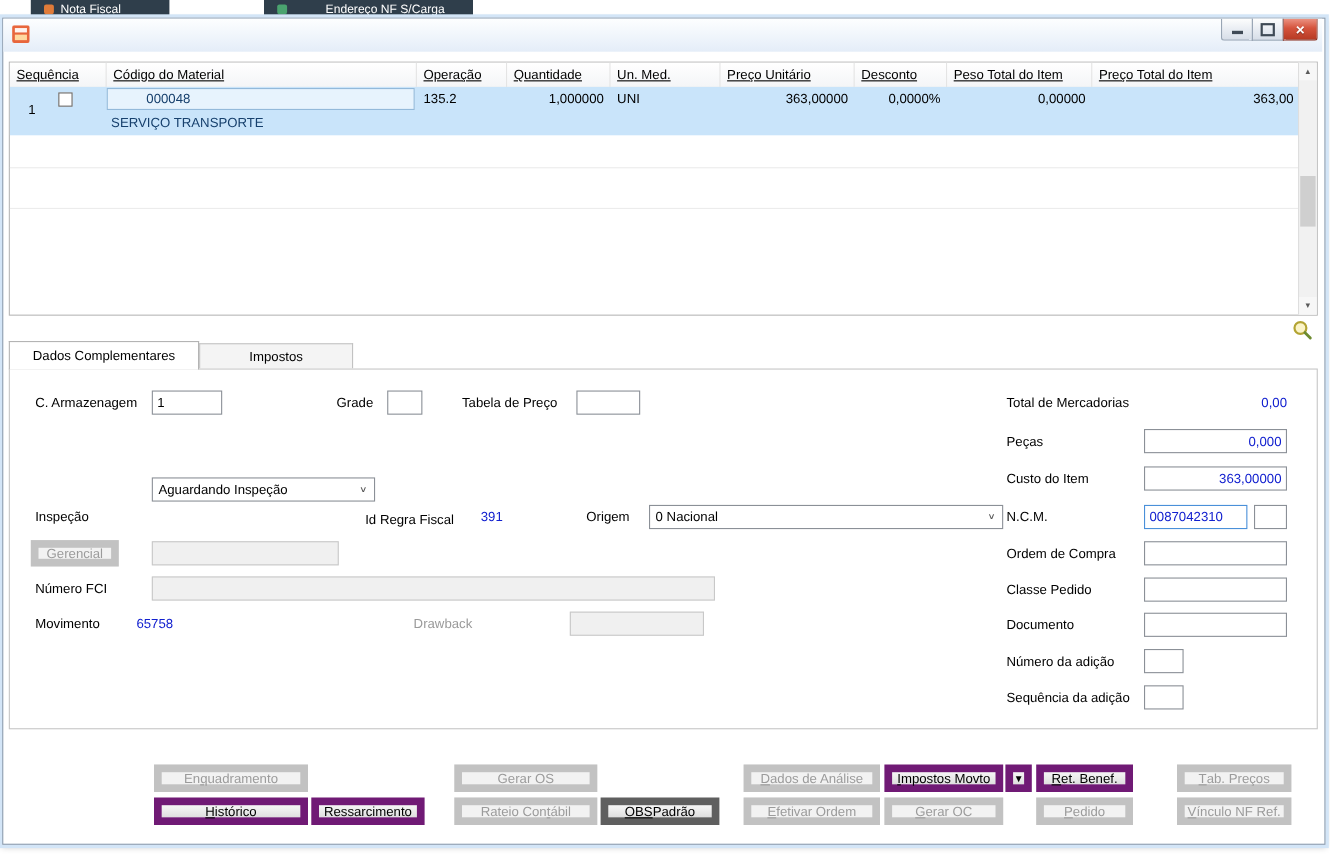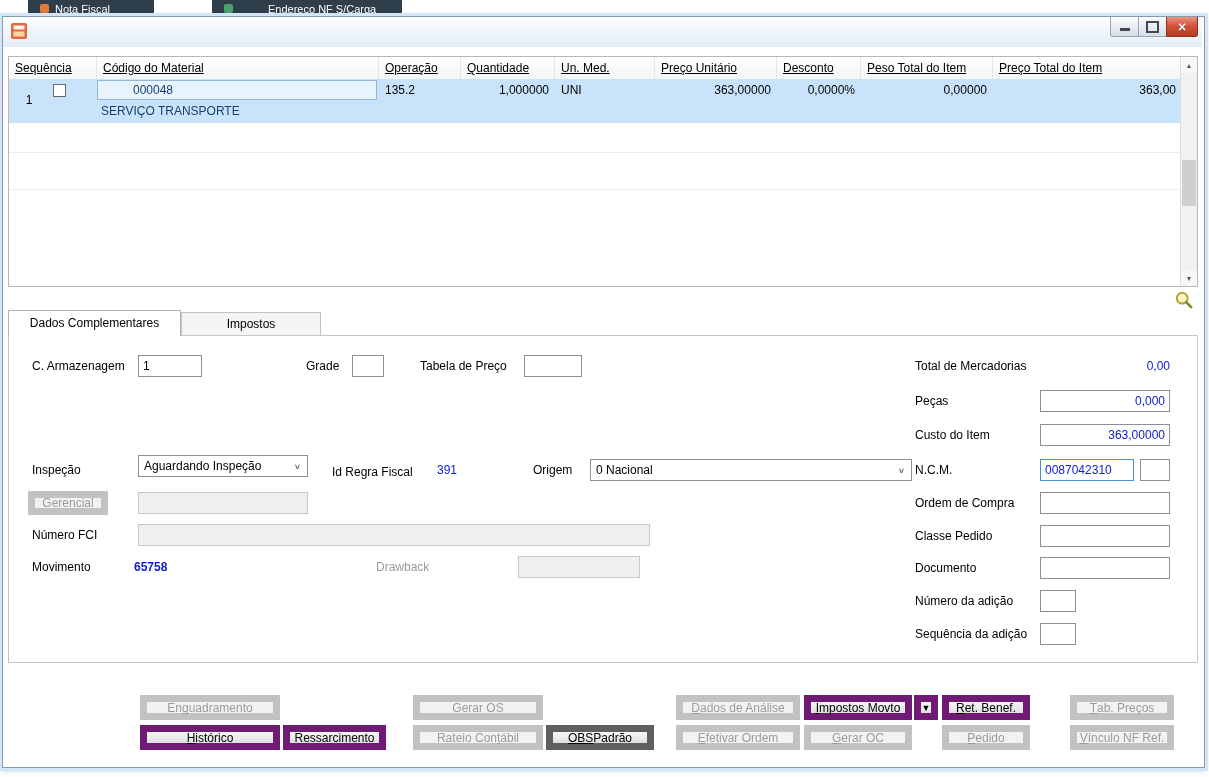--- a/index.html
+++ b/index.html
@@ -88,21 +88,21 @@
 </style>
 </head>
 <body>
 
 <div id="screen">
 
   <div class="bgtab" style="left:28px;width:102px;">
     <span class="ico" style="background:#e07b39;"></span>
     <span>Nota Fiscal</span>
   </div>
-  <div class="bgtab" style="left:212px;width:166px;gap:35px;">
+  <div class="bgtab" style="left:240px;width:166px;gap:35px;">
     <span class="ico" style="background:#4aa36f;"></span>
     <span>Endereço NF S/Carga</span>
   </div>
 
   <div class="win"></div>
   <div class="titlebar"></div>
   <svg class="appicon" viewBox="0 0 16 16">
     <rect width="16" height="16" rx="2" fill="#e8663c"></rect>
     <rect x="2.5" y="2.5" width="11" height="4" fill="#ffffff" opacity="0.92"></rect>
     <rect x="2.5" y="8.5" width="11" height="5" fill="#ffd9a0"></rect>
@@ -169,42 +169,42 @@
   <div class="panel"></div>
 
   <span class="lbl" style="left:32px;top:359px;">C. Armazenagem</span>
   <input class="tbox" style="left: 138px; top: 355px; width: 64px;" value="1">
   <span class="lbl" style="left:306px;top:359px;">Grade</span>
   <input class="tbox" style="left: 352px; top: 355px; width: 32px;" value="">
   <span class="lbl" style="left:420px;top:359px;">Tabela de Preço</span>
   <input class="tbox" style="left: 524px; top: 355px; width: 58px;" value="">
 
   <span class="lbl" style="left:32px;top:463px;">Inspeção</span>
-  <div class="combo" style="left:138px;top:455px;width:170px;">
+  <div class="combo" style="left:138px;top:434px;width:203px;">
     <span>Aguardando Inspeção</span>
     <span class="chev">∨</span>
   </div>
   <span class="lbl" style="left:332px;top:465px;">Id Regra Fiscal</span>
   <span class="bval" style="left:437px;top:463px;">391</span>
   <span class="lbl" style="left:533px;top:463px;">Origem</span>
   <div class="combo" style="left:590px;top:459px;width:322px;">
     <span>0 Nacional</span>
     <span class="chev">∨</span>
   </div>
 
   <div class="btn dis" style="left:28px;top:491px;width:80px;height:24px;">
       <span>Gerencial</span>
     </div>
   <input class="tbox dis" style="left: 138px; top: 492px; width: 170px;" value="">
 
   <span class="lbl" style="left:32px;top:528px;">Número FCI</span>
   <input class="tbox dis" style="left: 138px; top: 524px; width: 512px;" value="">
 
   <span class="lbl" style="left:32px;top:560px;">Movimento</span>
-  <span class="bval" style="left:134px;top:560px;font-weight:bold;">65758</span>
+  <span class="bval" style="left:124px;top:560px;">65758</span>
   <span class="lbl dis" style="left:376px;top:560px;">Drawback</span>
   <input class="tbox dis" style="left: 518px; top: 556px; width: 122px;" value="">
 
   <span class="lbl" style="left:915px;top:359px;">Total de Mercadorias</span>
   <span class="bval right" style="left:1040px;top:359px;width:130px;">0,00</span>
 
   <span class="lbl" style="left:915px;top:394px;">Peças</span>
   <input class="tbox right blue" style="left: 1040px; top: 390px; width: 130px;" value="0,000">
 
   <span class="lbl" style="left:915px;top:428px;">Custo do Item</span>

